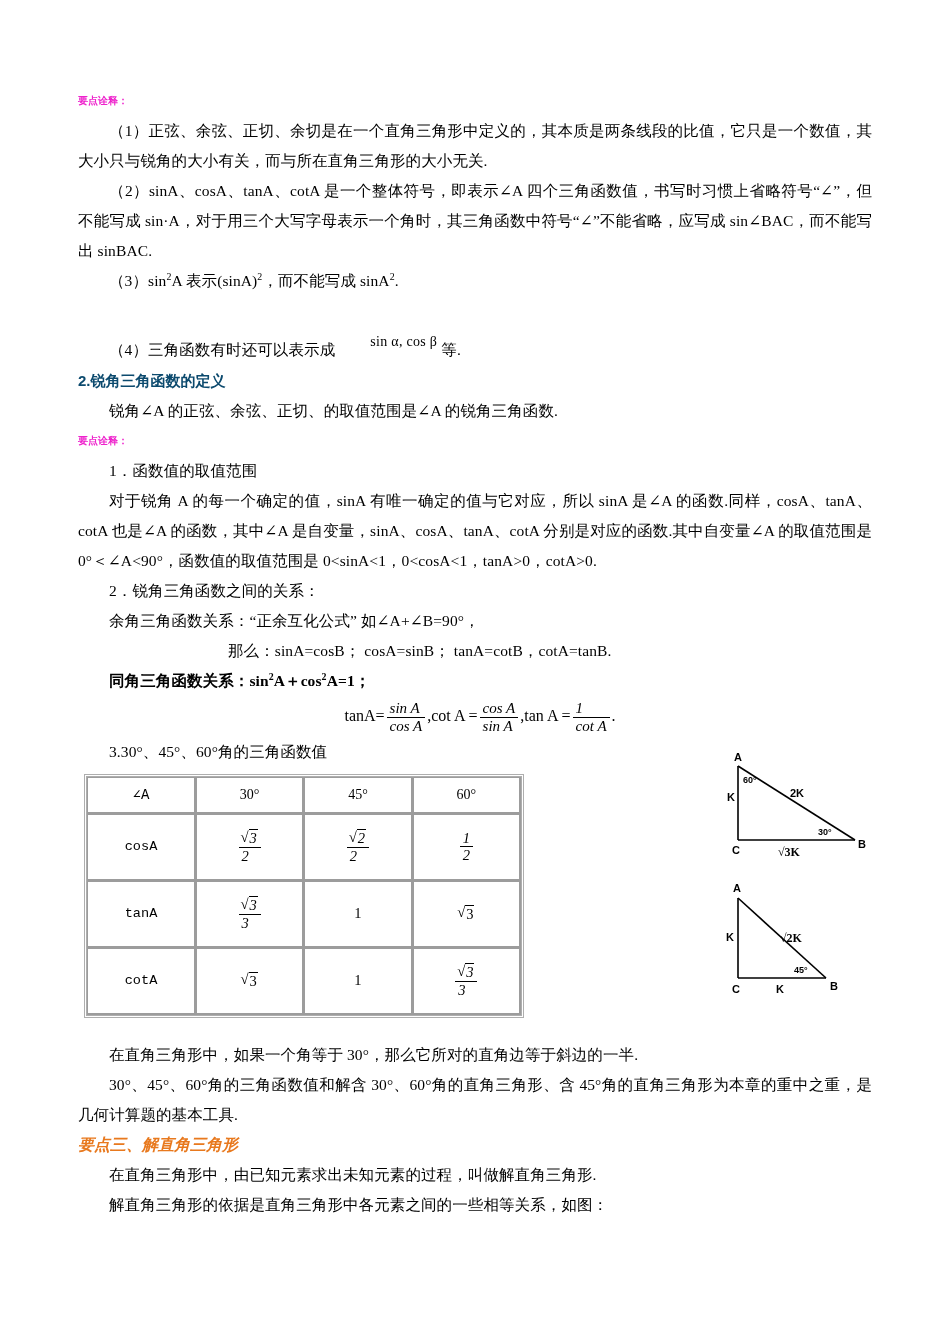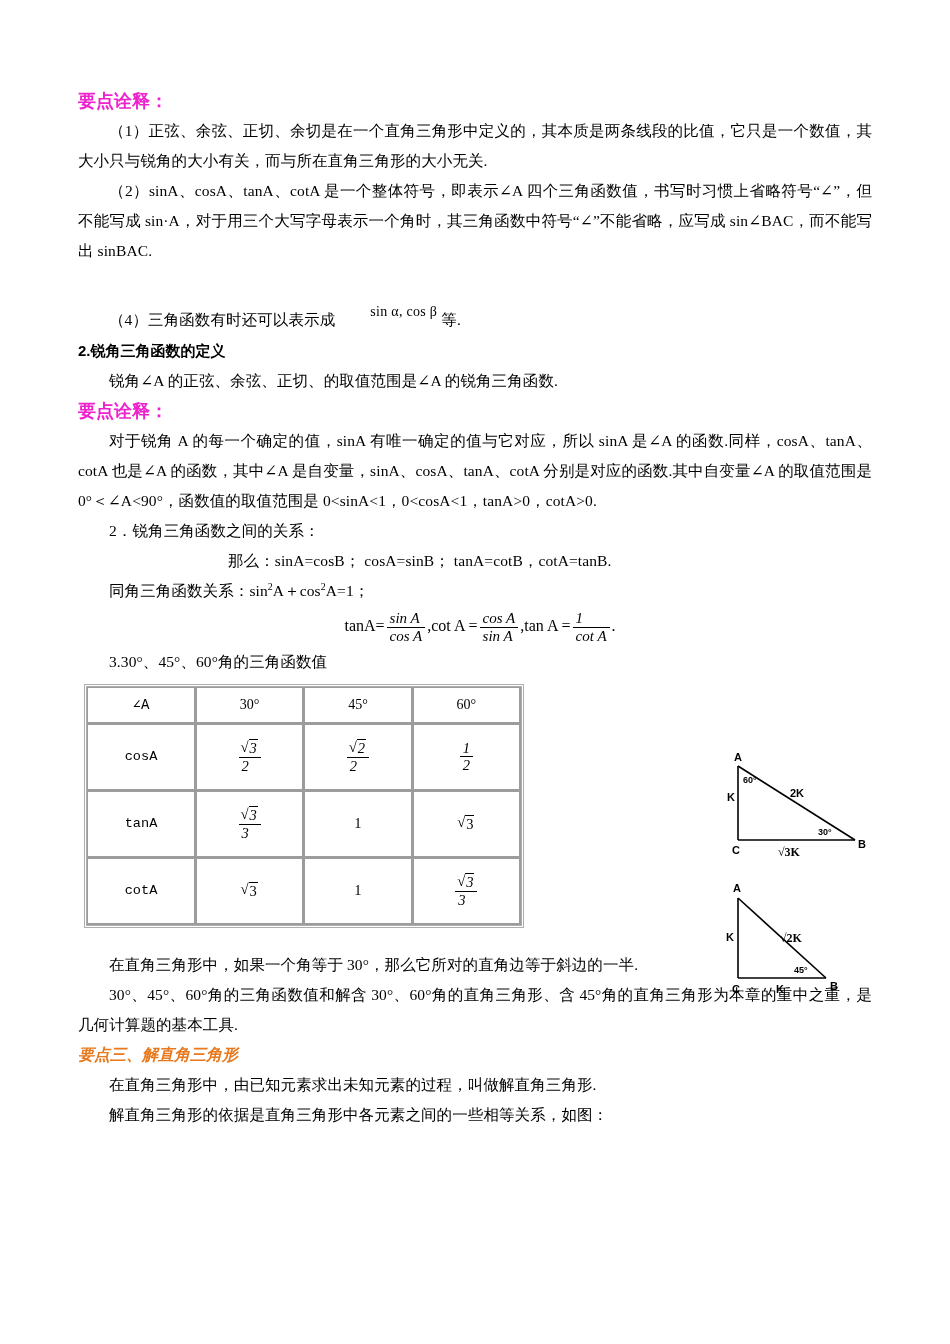--- a/index.html
+++ b/index.html
@@ -20,26 +20,26 @@
     text-align:justify;
     text-justify:inter-ideograph;
     margin:0;
     letter-spacing:0.1px;
   }
   .ind2 { text-indent:2em; }
 
   
   .h-pink {
     font-family:"Liberation Sans","DejaVu Sans",sans-serif;
-    font-weight:bold; color:#EE22CC; font-size:18px;
+    font-weight:bold; color:#EE22CC; font-size:10px;
     line-height:30px; margin:0;
   }
   .h-blue {
     font-family:"Liberation Sans","DejaVu Sans",sans-serif;
-    font-weight:bold; color:#000000; font-size:15px;
+    font-weight:bold; color:#0c4a6e; font-size:15px;
     line-height:30px; margin:0;
   }
   .h-orange {
     font-family:"Liberation Sans","DejaVu Sans",sans-serif;
     font-weight:bold; color:#E8791E; font-size:16px;
     line-height:30px; margin:0;font-style:italic;
   }
 
   
   sup.sm { font-size:0.64em; vertical-align:super; line-height:0; }
@@ -110,37 +110,42 @@
 <body>
 
 <div class="page">
 
   <div class="h-pink">要点诠释：</div>
 
   <p class="p ind2">（1）正弦、余弦、正切、余切是在一个直角三角形中定义的，其本质是两条线段的比值，它只是一个数值，其大小只与锐角的大小有关，而与所在直角三角形的大小无关.</p>
 
   <p class="p ind2">（2）sinA、cosA、tanA、cotA 是一个整体符号，即表示∠A 四个三角函数值，书写时习惯上省略符号“∠”，但不能写成 sin·A，对于用三个大写字母表示一个角时，其三角函数中符号“∠”不能省略，应写成 sin∠BAC，而不能写出 sinBAC.</p>
 
+  <p class="p ind2">
+    <span>（3）sin</span><sup class="sm">2</sup><span>A 表示(sinA)</span><sup class="sm">2</sup><span>，而不能写成 sinA</span><sup class="sm">2</sup><span>.</span>
+  </p>
 
   <p class="p ind2">
     <span>（4）三角函数有时还可以表示成</span>
     <span class="abfml">sin α, cos β</span>
     <span>等.</span>
   </p>
 
   <div class="h-blue">2.锐角三角函数的定义</div>
   <p class="p ind2">锐角∠A 的正弦、余弦、正切、的取值范围是∠A 的锐角三角函数.</p>
 
   <div class="h-pink">要点诠释：</div>
 
+  <p class="p ind2">1．函数值的取值范围</p>
   <p class="p ind2">对于锐角 A 的每一个确定的值，sinA 有唯一确定的值与它对应，所以 sinA 是∠A 的函数.同样，cosA、tanA、cotA 也是∠A 的函数，其中∠A 是自变量，sinA、cosA、tanA、cotA 分别是对应的函数.其中自变量∠A 的取值范围是 0°＜∠A&lt;90°，函数值的取值范围是 0&lt;sinA&lt;1，0&lt;cosA&lt;1，tanA&gt;0，cotA&gt;0.</p>
 
   <p class="p ind2">2．锐角三角函数之间的关系：</p>
+  <p class="p" style="text-indent:2em;">余角三角函数关系：“正余互化公式” 如∠A+∠B=90°，</p>
   <p class="p" style="padding-left:150px;">那么：sinA=cosB； cosA=sinB； tanA=cotB，cotA=tanB.</p>
-  <p class="p" style="text-indent:2em;">
+  <p class="p" style="text-indent:2em;font-weight:bold;">
     <span>同角三角函数关系：sin</span><sup class="sm">2</sup><span>A＋cos</span><sup class="sm">2</sup><span>A=1；</span>
   </p>
 
   <div class="dispfml">
     <span>tanA=</span><span class="frac"><span class="num">sin A</span><span class="den">cos A</span></span><span>,cot A =</span><span class="frac"><span class="num">cos A</span><span class="den">sin A</span></span><span>,tan A =</span><span class="frac"><span class="num">1</span><span class="den">cot A</span></span><span>.</span>
   </div>
 
   <p class="p" style="text-indent:2em;margin-top:0;">3.30°、45°、60°角的三角函数值</p>
 
   <table class="trig">

